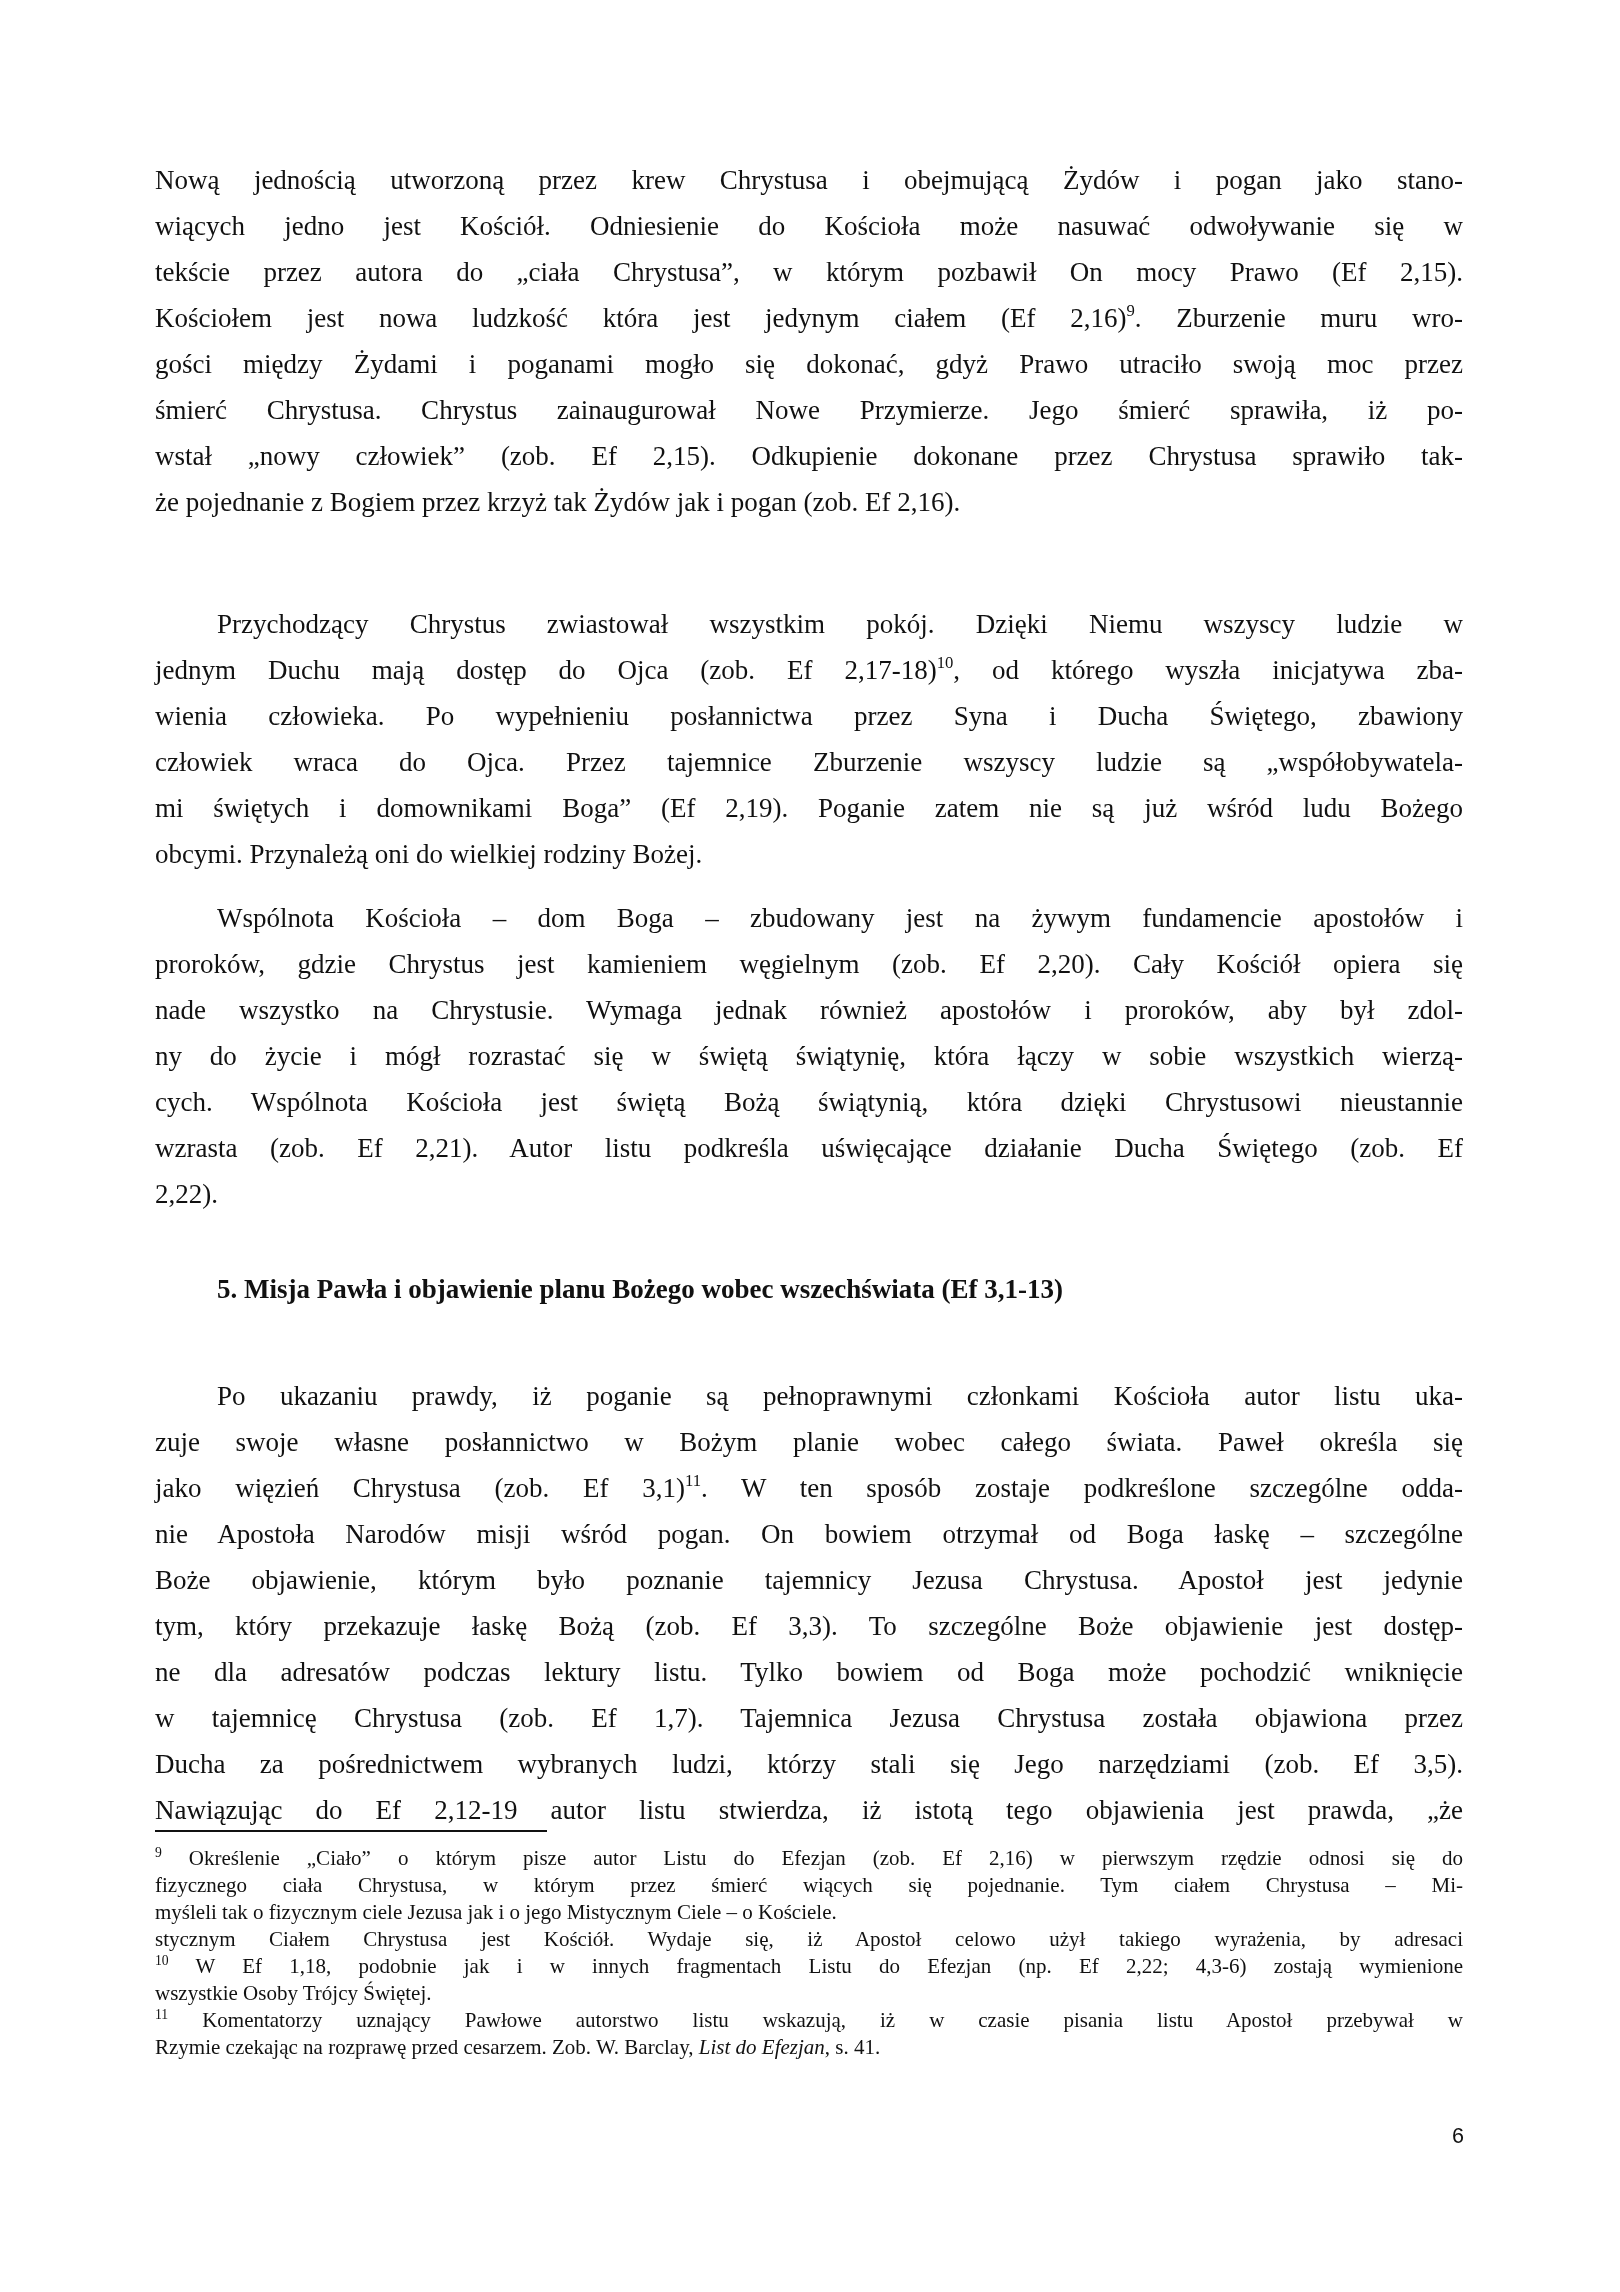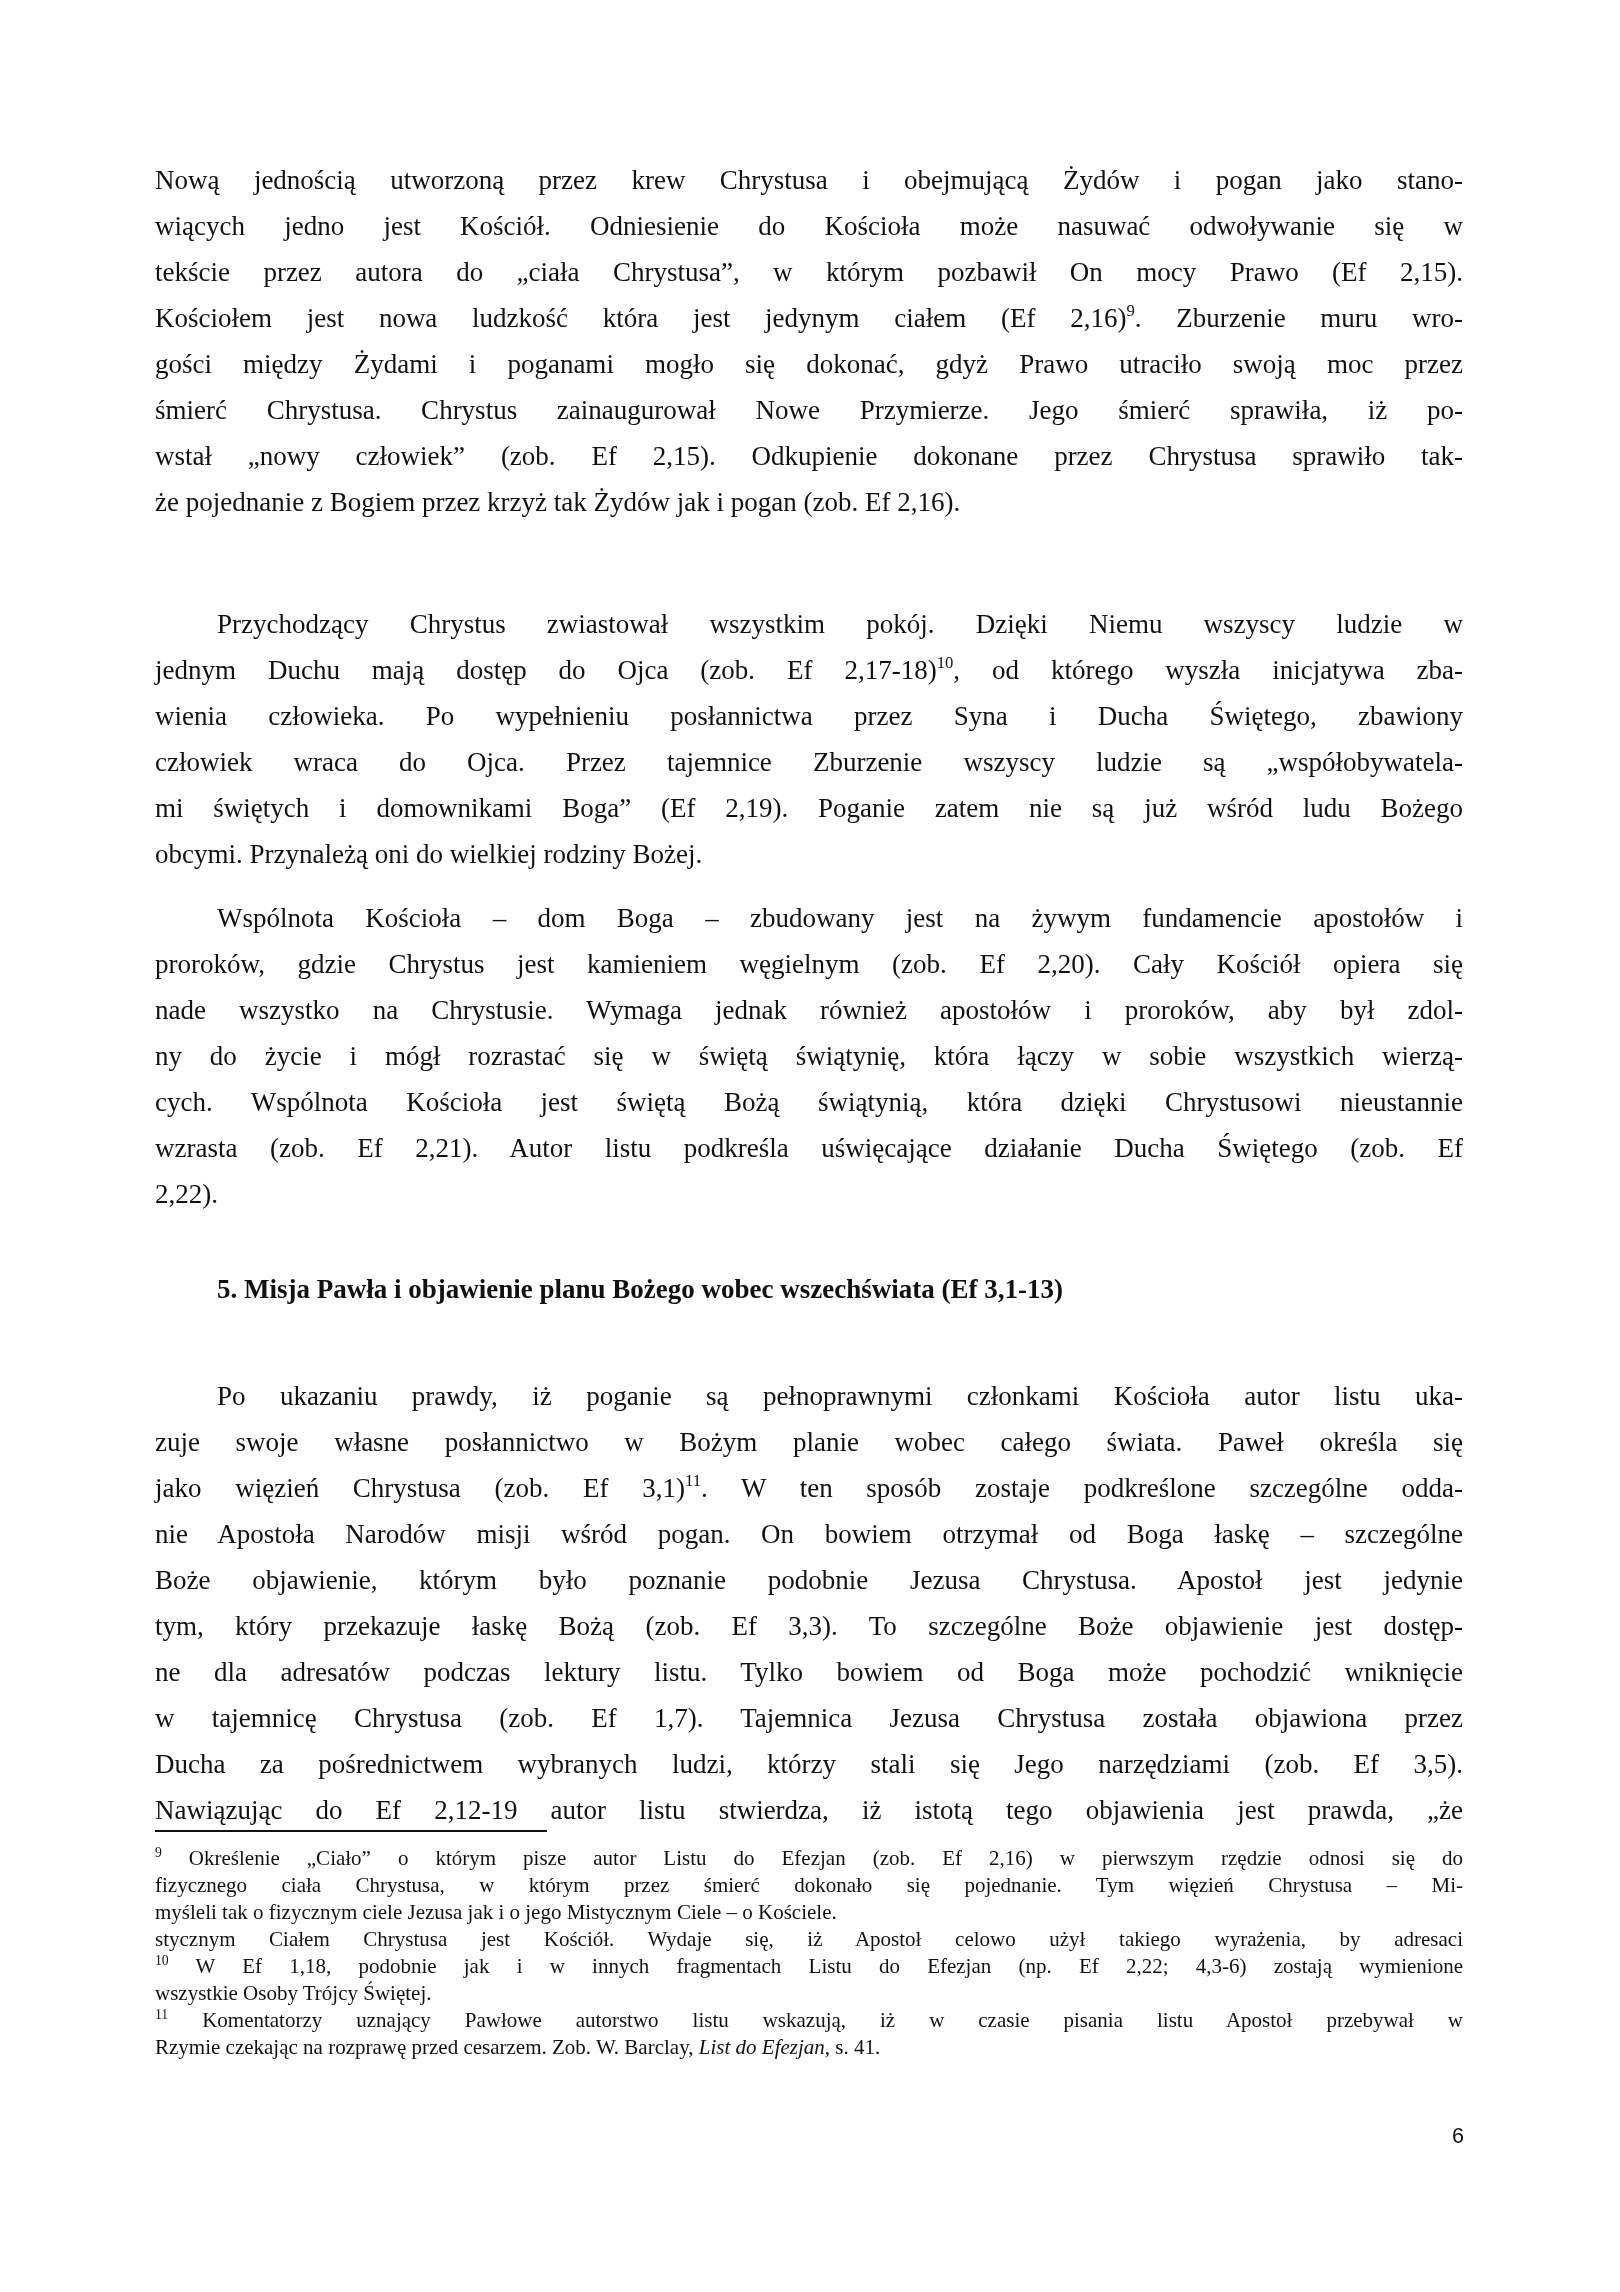--- a/index.html
+++ b/index.html
@@ -75,34 +75,34 @@
     <span class="line last">2,22).</span>
   </div>
 
   <div class="heading">5. Misja Pawła i objawienie planu Bożego wobec wszechświata (Ef 3,1-13)</div>
 
   <div class="body-text" style="top:1329px;">
     <span class="line indent">Po ukazaniu prawdy, iż poganie są pełnoprawnymi członkami Kościoła autor listu uka-</span>
     <span class="line">zuje swoje własne posłannictwo w Bożym planie wobec całego świata. Paweł określa się</span>
     <span class="line"><span>jako więzień Chrystusa (zob. Ef 3,1)</span><sup class="fn">11</sup><span>. W ten sposób zostaje podkreślone szczególne odda-</span></span>
     <span class="line">nie Apostoła Narodów misji wśród pogan. On bowiem otrzymał od Boga łaskę – szczególne</span>
-    <span class="line">Boże objawienie, którym było poznanie podobnie Jezusa Chrystusa. Apostoł jest jedynie</span>
+    <span class="line">Boże objawienie, którym było poznanie tajemnicy Jezusa Chrystusa. Apostoł jest jedynie</span>
     <span class="line">tym, który przekazuje łaskę Bożą (zob. Ef 3,3). To szczególne Boże objawienie jest dostęp-</span>
     <span class="line">ne dla adresatów podczas lektury listu. Tylko bowiem od Boga może pochodzić wniknięcie</span>
     <span class="line">w tajemnicę Chrystusa (zob. Ef 1,7). Tajemnica Jezusa Chrystusa została objawiona przez</span>
     <span class="line">Ducha za pośrednictwem wybranych ludzi, którzy stali się Jego narzędziami (zob. Ef 3,5).</span>
     <span class="line">Nawiązując do Ef 2,12-19 autor listu stwierdza, iż istotą tego objawienia jest prawda, „że</span>
   </div>
 
   <div class="fn-sep"></div>
 
   <div class="footnotes">
     <div>
       <span class="line"><sup class="fn">9</sup><span> Określenie „Ciało” o którym pisze autor Listu do Efezjan (zob. Ef 2,16) w pierwszym rzędzie odnosi się do</span></span>
-      <span class="line">fizycznego ciała Chrystusa, w którym przez śmierć dokonało się pojednanie. Tym więzień Chrystusa – Mi-</span>
+      <span class="line">fizycznego ciała Chrystusa, w którym przez śmierć wiących się pojednanie. Tym ciałem Chrystusa – Mi-</span>
       <span class="line last">myśleli tak o fizycznym ciele Jezusa jak i o jego Mistycznym Ciele – o Kościele.</span>
       <span class="line">stycznym Ciałem Chrystusa jest Kościół. Wydaje się, iż Apostoł celowo użył takiego wyrażenia, by adresaci</span>
     </div>
     <div>
       <span class="line"><sup class="fn">10</sup><span> W Ef 1,18, podobnie jak i w innych fragmentach Listu do Efezjan (np. Ef 2,22; 4,3-6) zostają wymienione</span></span>
       <span class="line last">wszystkie Osoby Trójcy Świętej.</span>
     </div>
     <div>
       <span class="line"><sup class="fn">11</sup><span> Komentatorzy uznający Pawłowe autorstwo listu wskazują, iż w czasie pisania listu Apostoł przebywał w</span></span>
       <span class="line last"><span>Rzymie czekając na rozprawę przed cesarzem. Zob. W. Barclay, </span><em>List do Efezjan</em><span>, s. 41.</span></span>

